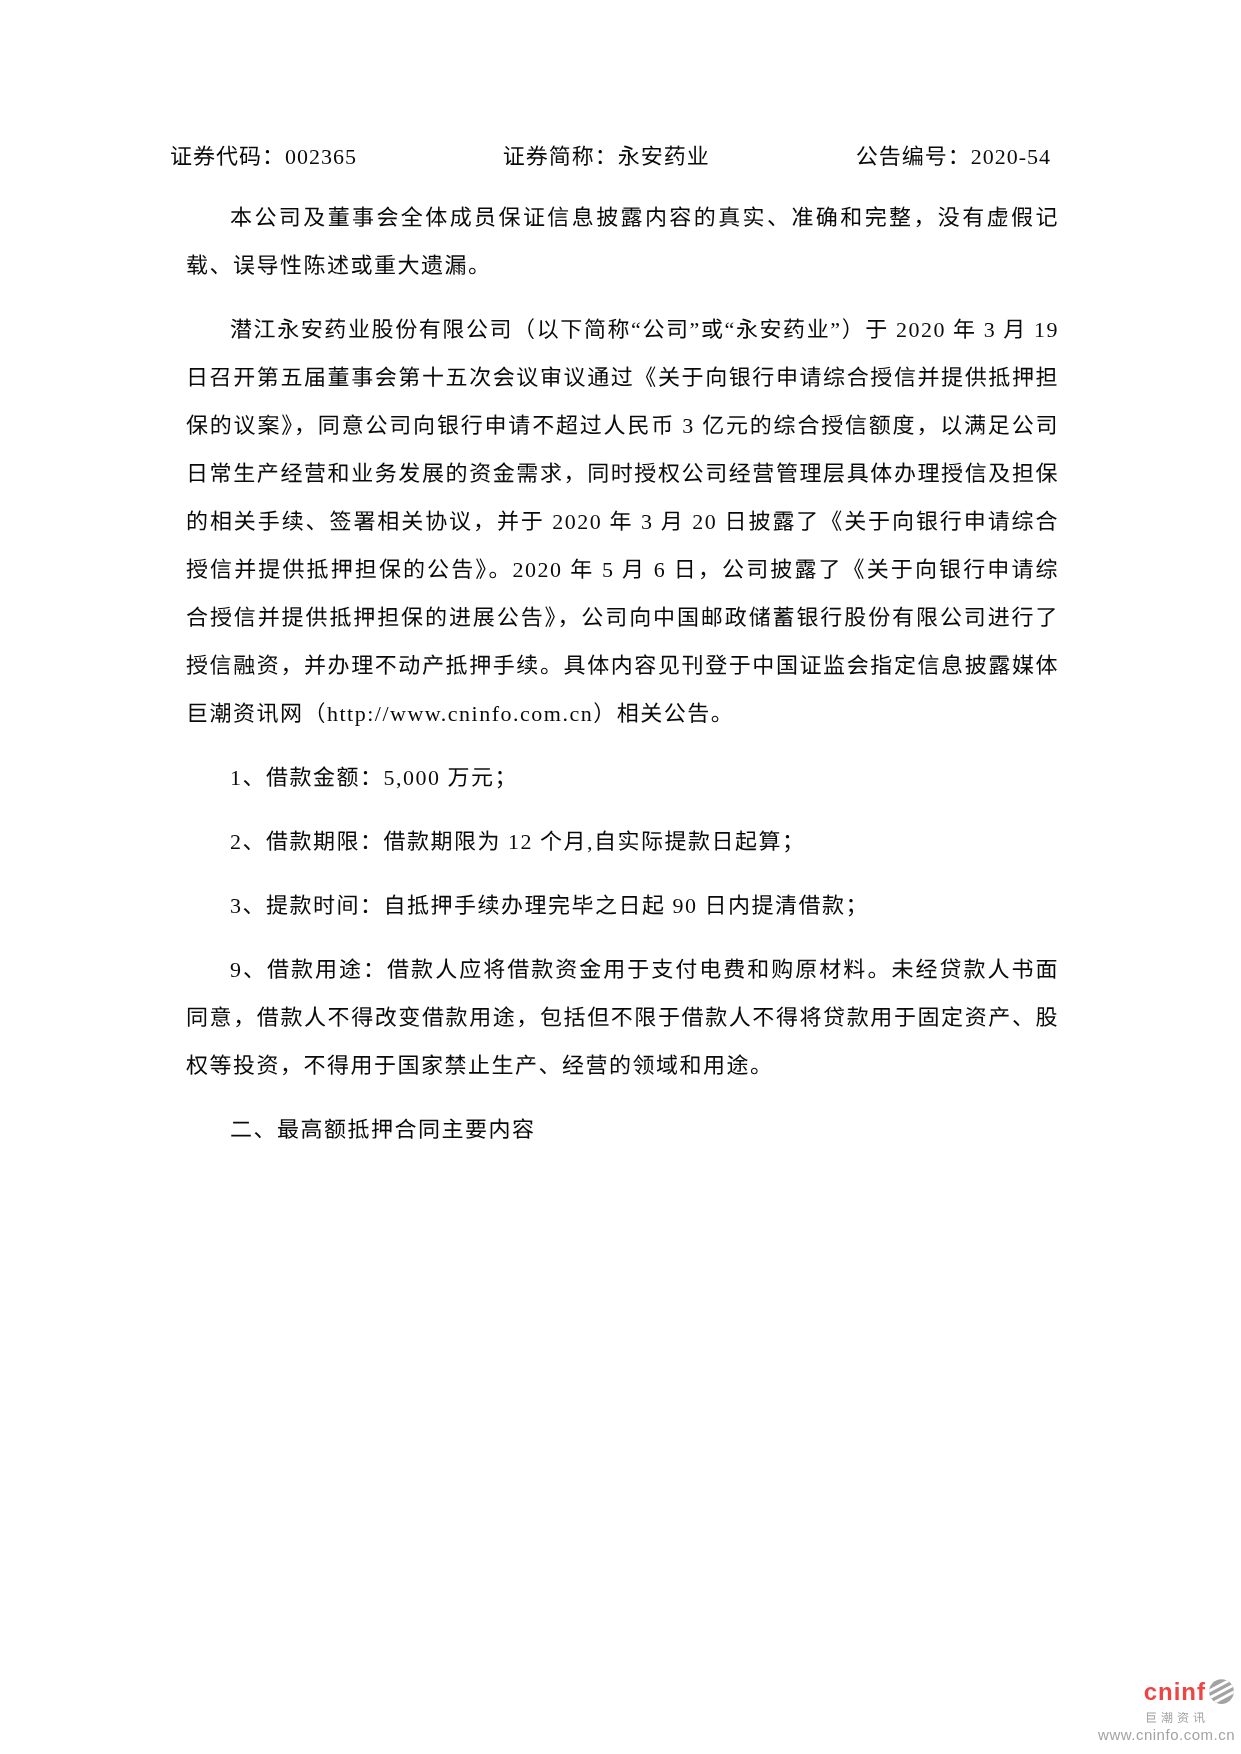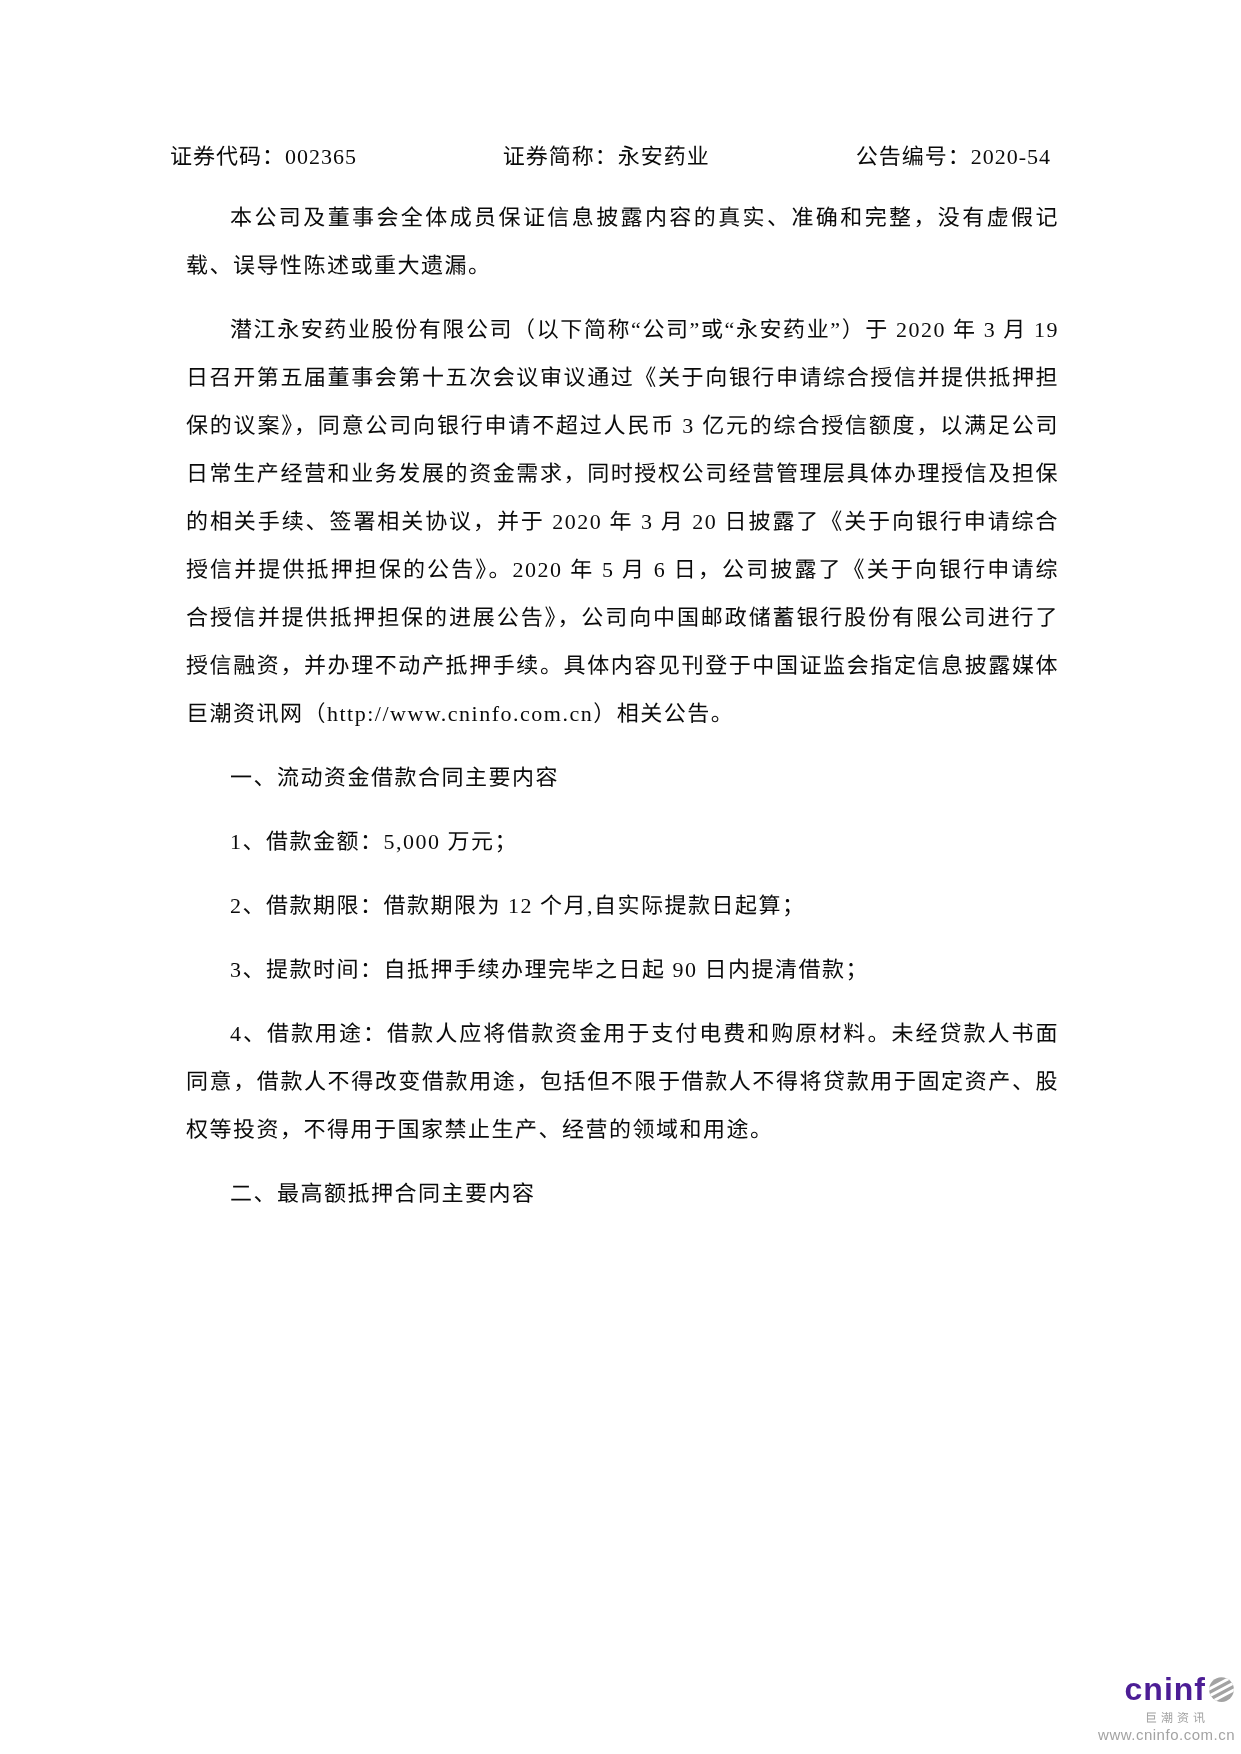--- a/index.html
+++ b/index.html
@@ -71,23 +71,23 @@
     user-select: none;
   }
   .wm-top {
     display: flex;
     align-items: center;
     justify-content: flex-end;
     gap: 2px;
   }
   .wm-logo-text {
     font-weight: 700;
-    font-size: 32px;
+    font-size: 24px;
     letter-spacing: 1px;
-    color: #4c1d95;
+    color: #ef4444;
     margin-left: 44px;
   }
   .wm-globe { display: block; }
   .wm-cn {
     margin-top: 7px;
     font-size: 12px;
     letter-spacing: 4px;
     padding-right: 26px;
   }
   .wm-url {
@@ -108,29 +108,28 @@
       <span>公告编号：2020-54</span>
     </div>
 
 
     <div class="body-copy">
       <p class="para indent">本公司及董事会全体成员保证信息披露内容的真实、准确和完整，没有虚假记载、误导性陈述或重大遗漏。</p>
 
       <p class="para indent gap-before">潜江永安药业股份有限公司（以下简称“公司”或“永安药业”）于 2020 年 3 月 19 日召开第五届董事会第十五次会议审议通过《关于向银行申请综合授信并提供抵押担保的议案》，同意公司向银行申请不超过人民币 3 亿元的综合授信额度，以满足公司日常生产经营和业务发展的资金需求，同时授权公司经营管理层具体办理授信及担保的相关手续、签署相关协议，并于 2020 年 3 月 20 日披露了《关于向银行申请综合授信并提供抵押担保的公告》。2020 年 5 月 6 日，公司披露了《关于向银行申请综合授信并提供抵押担保的进展公告》，公司向中国邮政储蓄银行股份有限公司进行了授信融资，并办理不动产抵押手续。具体内容见刊登于中国证监会指定信息披露媒体巨潮资讯网（http://www.cninfo.com.cn）相关公告。</p>
 
 
-      <p class="para indent">一、流动资金借款合同主要内容</p>
 
       <p class="para indent">1、借款金额：5,000 万元；</p>
 
       <p class="para indent">2、借款期限：借款期限为 12 个月,自实际提款日起算；</p>
 
       <p class="para indent">3、提款时间：自抵押手续办理完毕之日起 90 日内提清借款；</p>
 
-      <p class="para indent">4、借款用途：借款人应将借款资金用于支付电费和购原材料。未经贷款人书面同意，借款人不得改变借款用途，包括但不限于借款人不得将贷款用于固定资产、股权等投资，不得用于国家禁止生产、经营的领域和用途。</p>
+      <p class="para indent">9、借款用途：借款人应将借款资金用于支付电费和购原材料。未经贷款人书面同意，借款人不得改变借款用途，包括但不限于借款人不得将贷款用于固定资产、股权等投资，不得用于国家禁止生产、经营的领域和用途。</p>
 
       <p class="para indent">二、最高额抵押合同主要内容</p>
     </div>
   </div>
 
   <div class="watermark">
     <div class="wm-top">
       <span class="wm-logo-text">cninf</span>
       <svg class="wm-globe" width="27" height="27" viewBox="0 0 24 24" aria-hidden="true">
         <defs>

